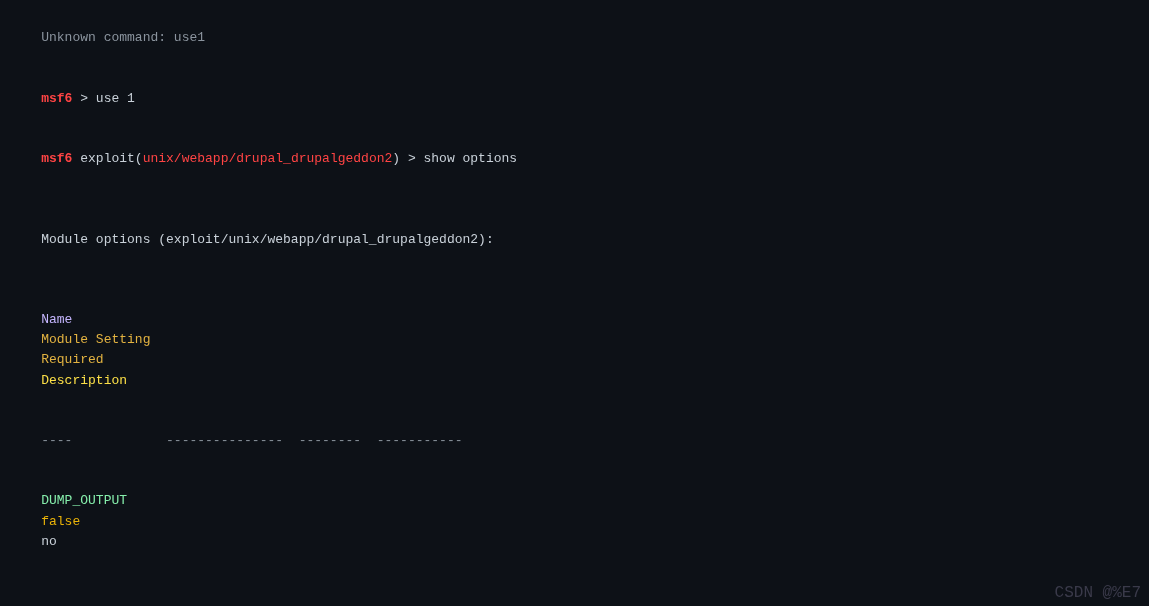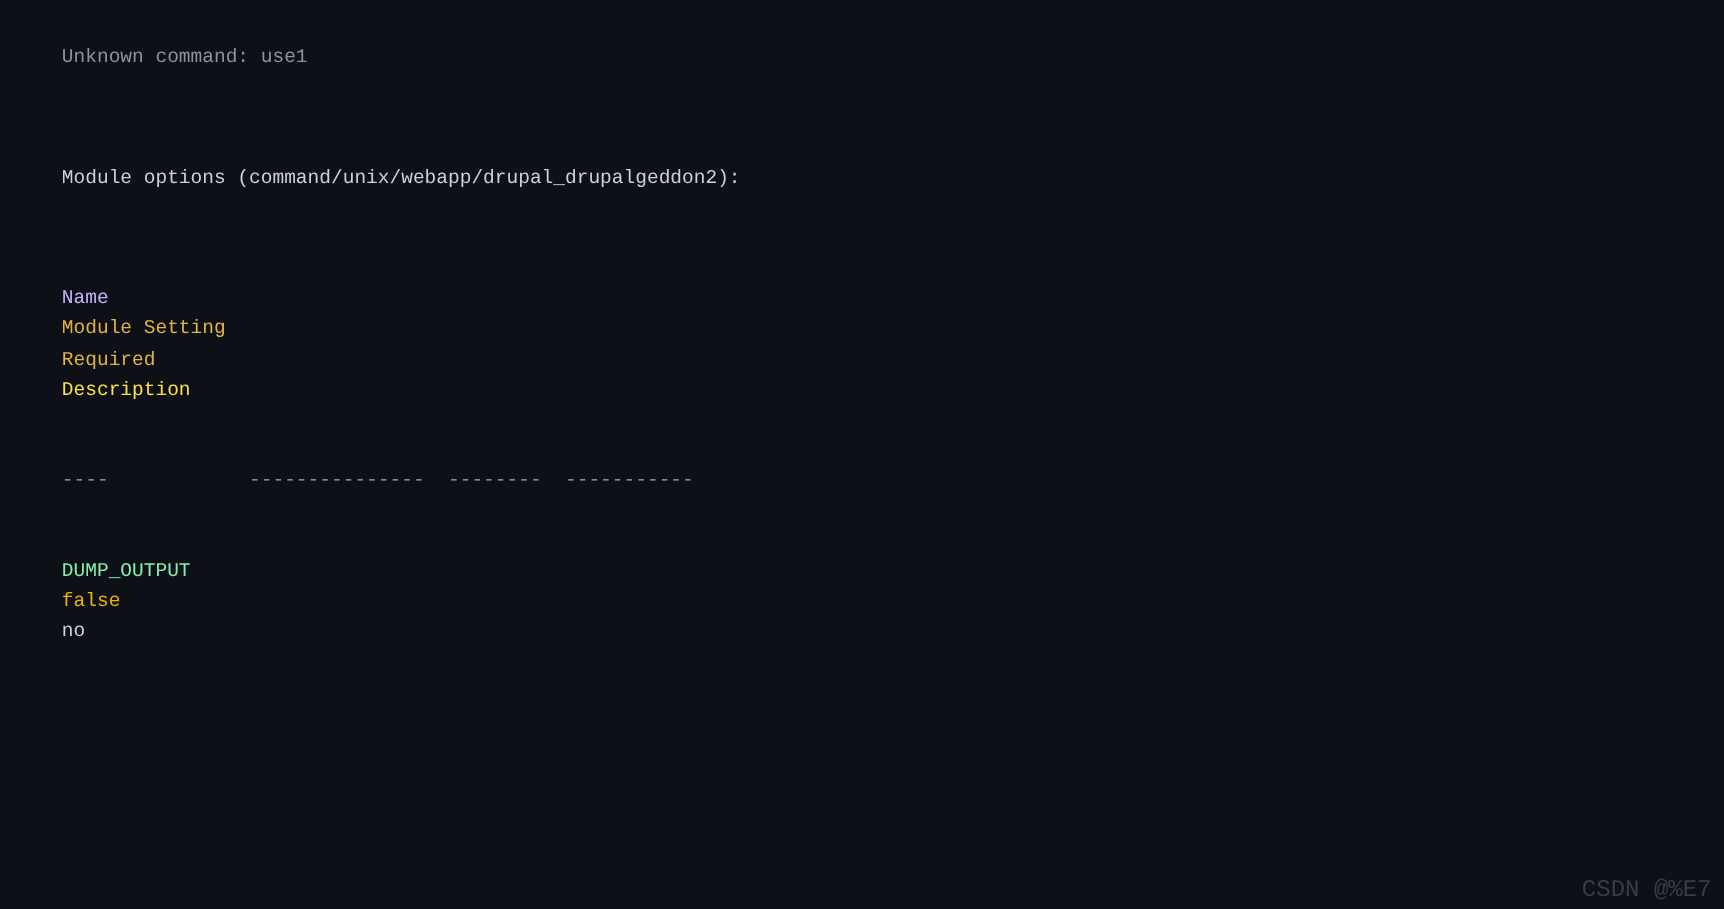--- a/index.html
+++ b/index.html
@@ -52,27 +52,33 @@
   </style>
 </head>
 <body>
 
 <div class="terminal">
 
   <div class="line">
     <span class="gray">Unknown command: use1</span>
   </div>
 
+  <div class="line">
+    <span class="prompt-red bold">msf6</span><span class="prompt-white"> &gt; </span><span class="white">use 1</span>
+  </div>
 
 
+  <div class="line">
+    <span class="prompt-red bold">msf6</span><span class="white"> exploit(</span><span class="prompt-red">unix/webapp/drupal_drupalgeddon2</span><span class="white">) &gt; </span><span class="white">show options</span>
+  </div>
 
   <div class="line">&nbsp;</div>
 
   <div class="line">
-    <span class="white">Module options (command/unix/webapp/drupal_drupalgeddon2):</span>
+    <span class="white">Module options (exploit/unix/webapp/drupal_drupalgeddon2):</span>
   </div>
 
   <div class="line">&nbsp;</div>
 
   <div class="line">
     <span class="col-name-h">Name</span>
     <span class="col-setting-h">Module Setting</span>
     <span class="col-required-h">Required</span>
     <span class="col-desc-h">Description</span>
   </div>

